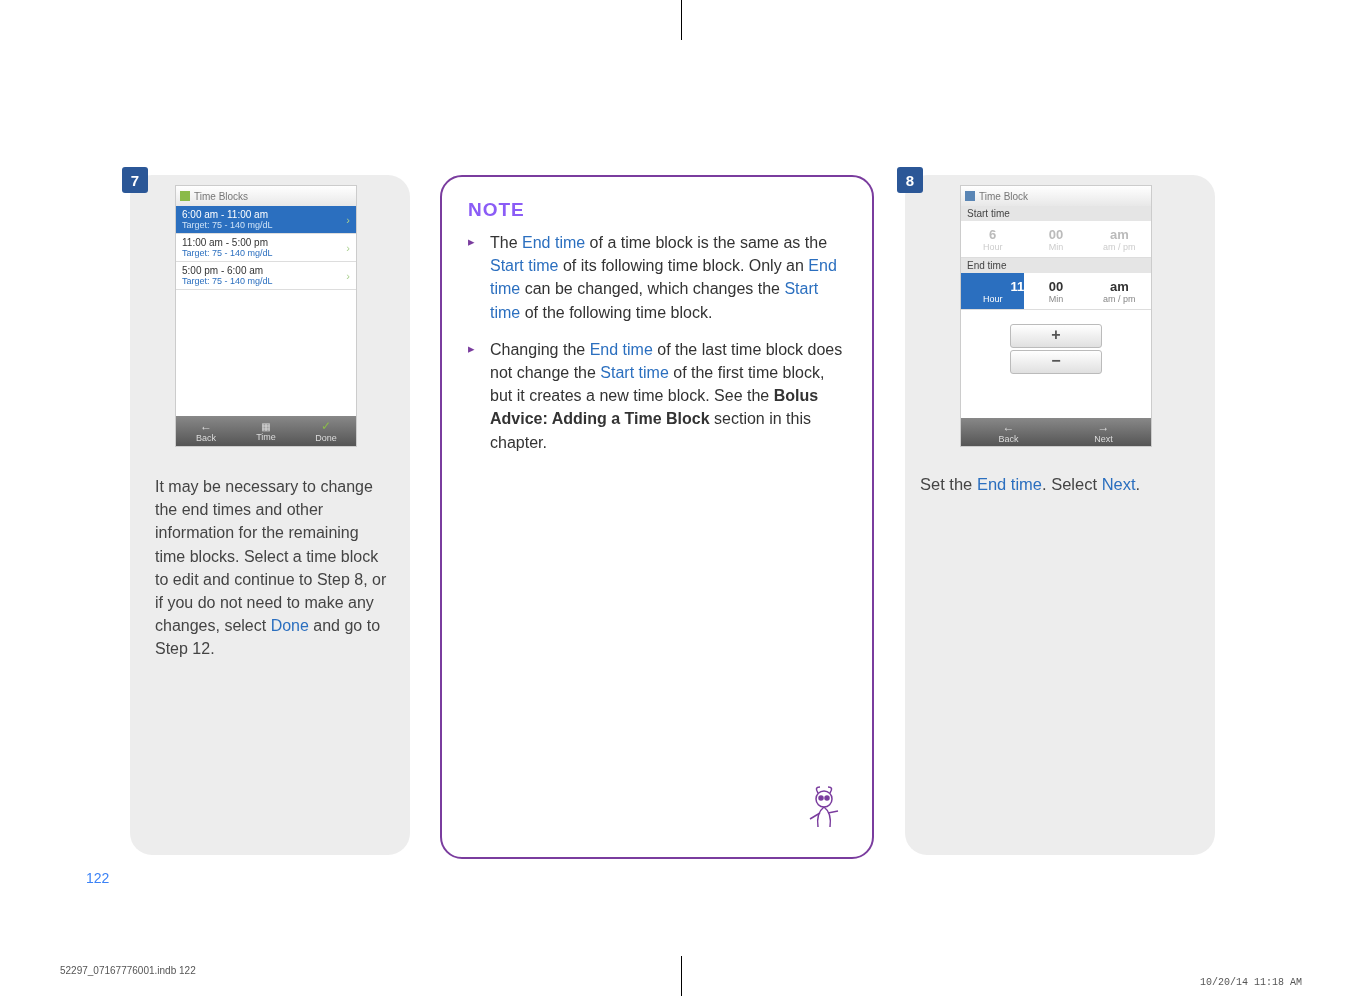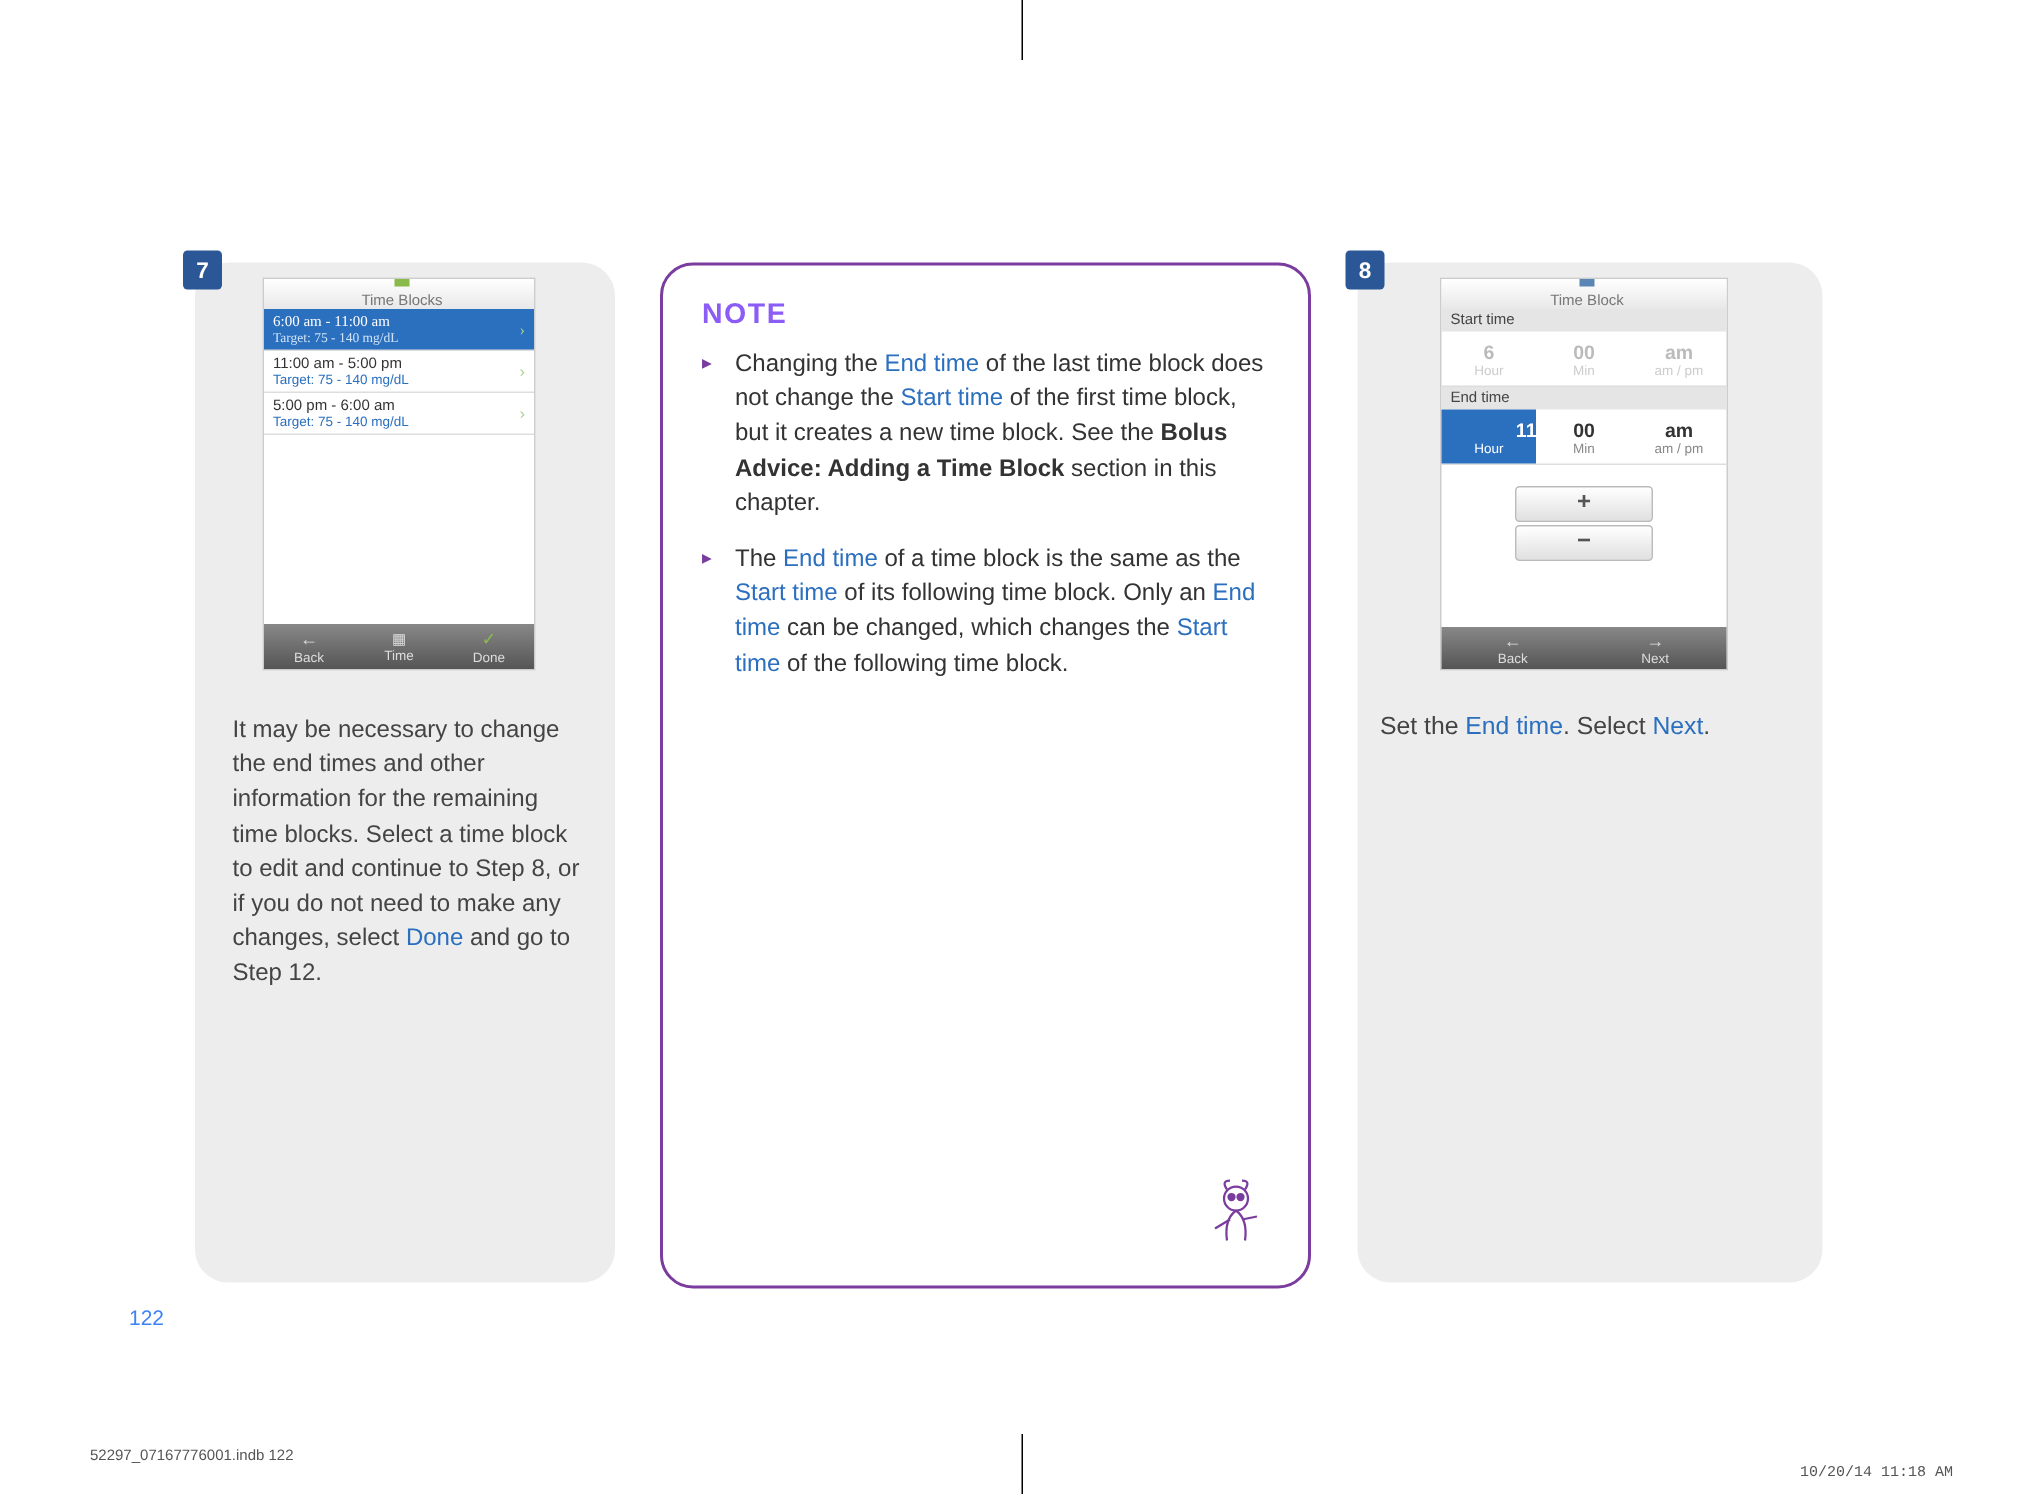--- a/index.html
+++ b/index.html
@@ -28,24 +28,24 @@
   .col-left { left:60px; top:75px; width:280px; height:680px; background:#ededed; }
   .col-right { left:835px; top:75px; width:310px; height:680px; background:#ededed; }
   .col-mid  { left:370px; top:75px; width:430px; height:680px; border:2px solid #7a3c9e; background:#fff; }
   .badge {
     position:absolute; top:-8px; left:-8px; width:26px; height:26px;
     background:#2b5797; color:#fff; font-weight:bold; font-size:15px;
     display:flex; align-items:center; justify-content:center; border-radius:3px;
   }
   
   .device1 { position:absolute; left:45px; top:10px; width:180px; height:260px; background:#fff; border:1px solid #ccc; }
-  .dev-title { background:linear-gradient(#fff,#e8e8e8); height:20px; font-size:10px; color:#777; display:flex; align-items:center; padding-left:4px; gap:4px;flex-direction:column;}
+  .dev-title { background:linear-gradient(#fff,#e8e8e8); height:20px; font-size:10px; color:#777; display:flex; align-items:center; padding-left:4px; gap:4px;}
   .dev-title .sq { width:10px; height:10px; background:#8aba4a; }
   .row { border-bottom:1px solid #ddd; padding:3px 6px; font-size:10px; position:relative; }
-  .row.sel { background:#2b6fbf; color:#fff;font-family:Liberation Serif, serif; }
+  .row.sel { background:#2b6fbf; color:#fff; }
   .row .t1 { color:inherit; }
   .row .t2 { color:#2b6fbf; font-size:9px; }
   .row.sel .t2 { color:#cfe3f7; }
   .row .chev { position:absolute; right:6px; top:50%; transform:translateY(-50%); color:#aad08f; font-size:11px;}
   .dev-bot { position:absolute; bottom:0; left:0; right:0; height:30px; background:linear-gradient(#888,#555); display:flex; }
   .dev-bot div { flex:1; text-align:center; color:#ddd; font-size:9px; display:flex; flex-direction:column; align-items:center; justify-content:center; }
   .left-text { position:absolute; left:25px; top:300px; width:235px; font-size:16px; color:#444; line-height:1.45; }
   .hl { color:#2b6fbf; }
   
   .note-title { color:#8b5cf6; font-weight:bold; font-size:19px; letter-spacing:1px; margin:22px 0 10px 26px; }
@@ -124,24 +124,24 @@
     </div>
     <div class="left-text">
       <span>It may be necessary to change the end times and other information for the remaining time blocks. Select a time block to edit and continue to Step 8, or if you do not need to make any changes, select </span><span class="hl">Done</span><span> and go to Step 12.</span>
     </div>
   </div>
 
   <div class="col col-mid">
     <div class="note-title">NOTE</div>
     <ul class="note-list">
       <li>
-        <span>Changing the </span><span class="hl">End time</span><span> of the last time block does not change the </span><span class="hl">Start time</span><span> of the first time block, but it creates a new time block. See the </span><span class="bold">Bolus Advice: Adding a Time Block</span><span> section in this chapter.</span>
+        <span>The </span><span class="hl">End time</span><span> of a time block is the same as the </span><span class="hl">Start time</span><span> of its following time block. Only an </span><span class="hl">End time</span><span> can be changed, which changes the </span><span class="hl">Start time</span><span> of the following time block.</span>
       </li>
       <li>
-        <span>The </span><span class="hl">End time</span><span> of a time block is the same as the </span><span class="hl">Start time</span><span> of its following time block. Only an </span><span class="hl">End time</span><span> can be changed, which changes the </span><span class="hl">Start time</span><span> of the following time block.</span>
+        <span>Changing the </span><span class="hl">End time</span><span> of the last time block does not change the </span><span class="hl">Start time</span><span> of the first time block, but it creates a new time block. See the </span><span class="bold">Bolus Advice: Adding a Time Block</span><span> section in this chapter.</span>
       </li>
     </ul>
     <div class="mascot">
       <svg viewBox="0 0 60 60">
           <g fill="none" stroke="#7a3c9e" stroke-width="1.5">
         <circle cx="32" cy="14" r="8"></circle>
             <circle cx="29" cy="13" r="2" fill="#7a3c9e"></circle>
             <circle cx="35" cy="13" r="2" fill="#7a3c9e"></circle>
         <path d="M26 8 q-4 -6 2 -6"></path>
             <path d="M38 8 q4 -6 -2 -6"></path>

